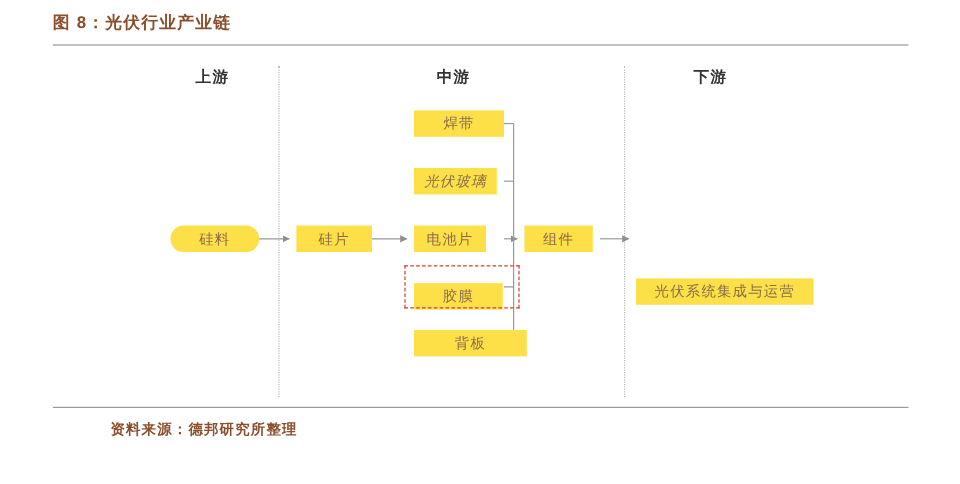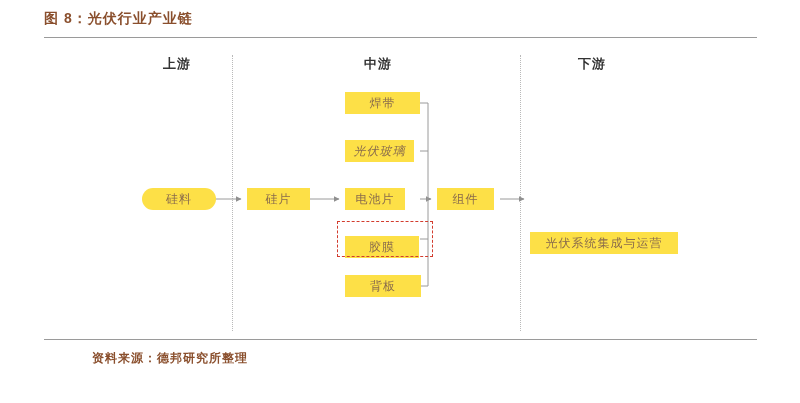--- a/index.html
+++ b/index.html
@@ -68,20 +68,20 @@
 
   <div class="node" style="left:142px;top:188px;width:74px;border-radius:11px;">硅料</div>
   <div class="node" style="left:247px;top:188px;width:63px;">硅片</div>
   <div class="node" style="left:345px;top:188px;width:60px;">电池片</div>
   <div class="node" style="left:437px;top:188px;width:57px;">组件</div>
   <div class="node" style="left:530px;top:188px;width:148px;margin-top:44px;">光伏系统集成与运营</div>
 
   <div class="node" style="left:345px;top:92px;width:75px;">焊带</div>
   <div class="node" style="left:345px;top:140px;width:69px;font-style:italic;">光伏玻璃</div>
   <div class="node" style="left:345px;top:236px;width:74px;">胶膜</div>
-  <div class="node" style="left:345px;top:275px;width:76px;">背板</div>
+  <div class="node" style="left:345px;top:275px;width:94px;">背板</div>
 
   <div class="hl" style="left:337px;top:221px;width:96px;height:36px;"></div>
 
   <div class="rule rule-bottom"></div>
   <div class="source">资料来源：德邦研究所整理</div>
 
 </div>
 
 </body></html>

